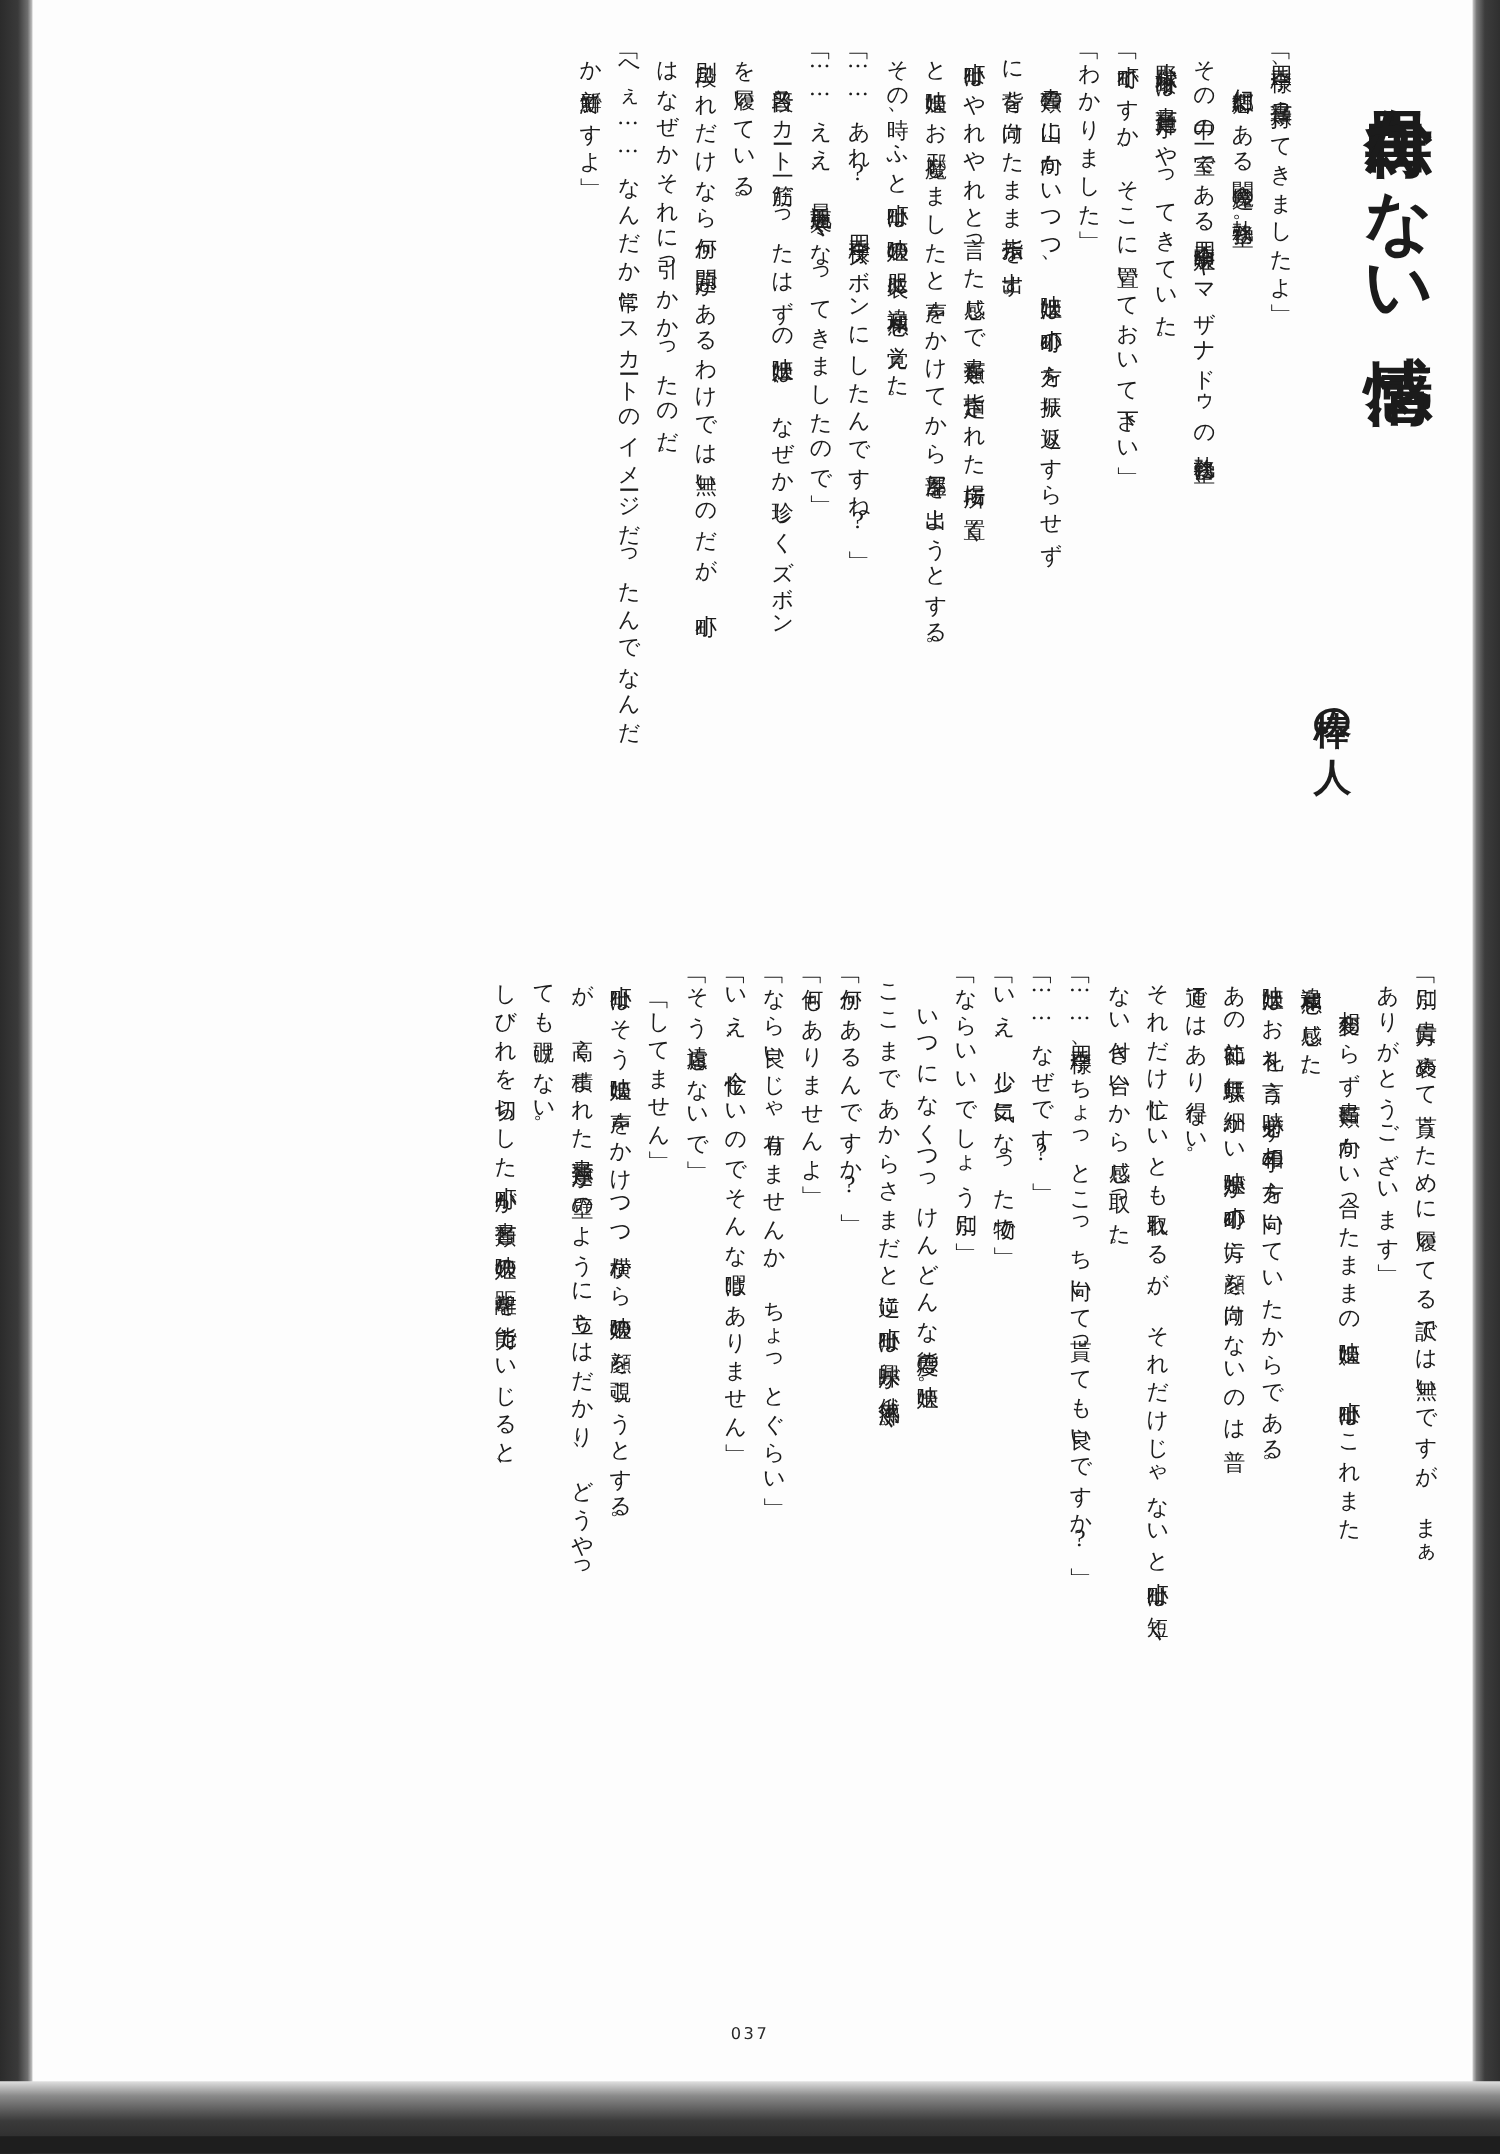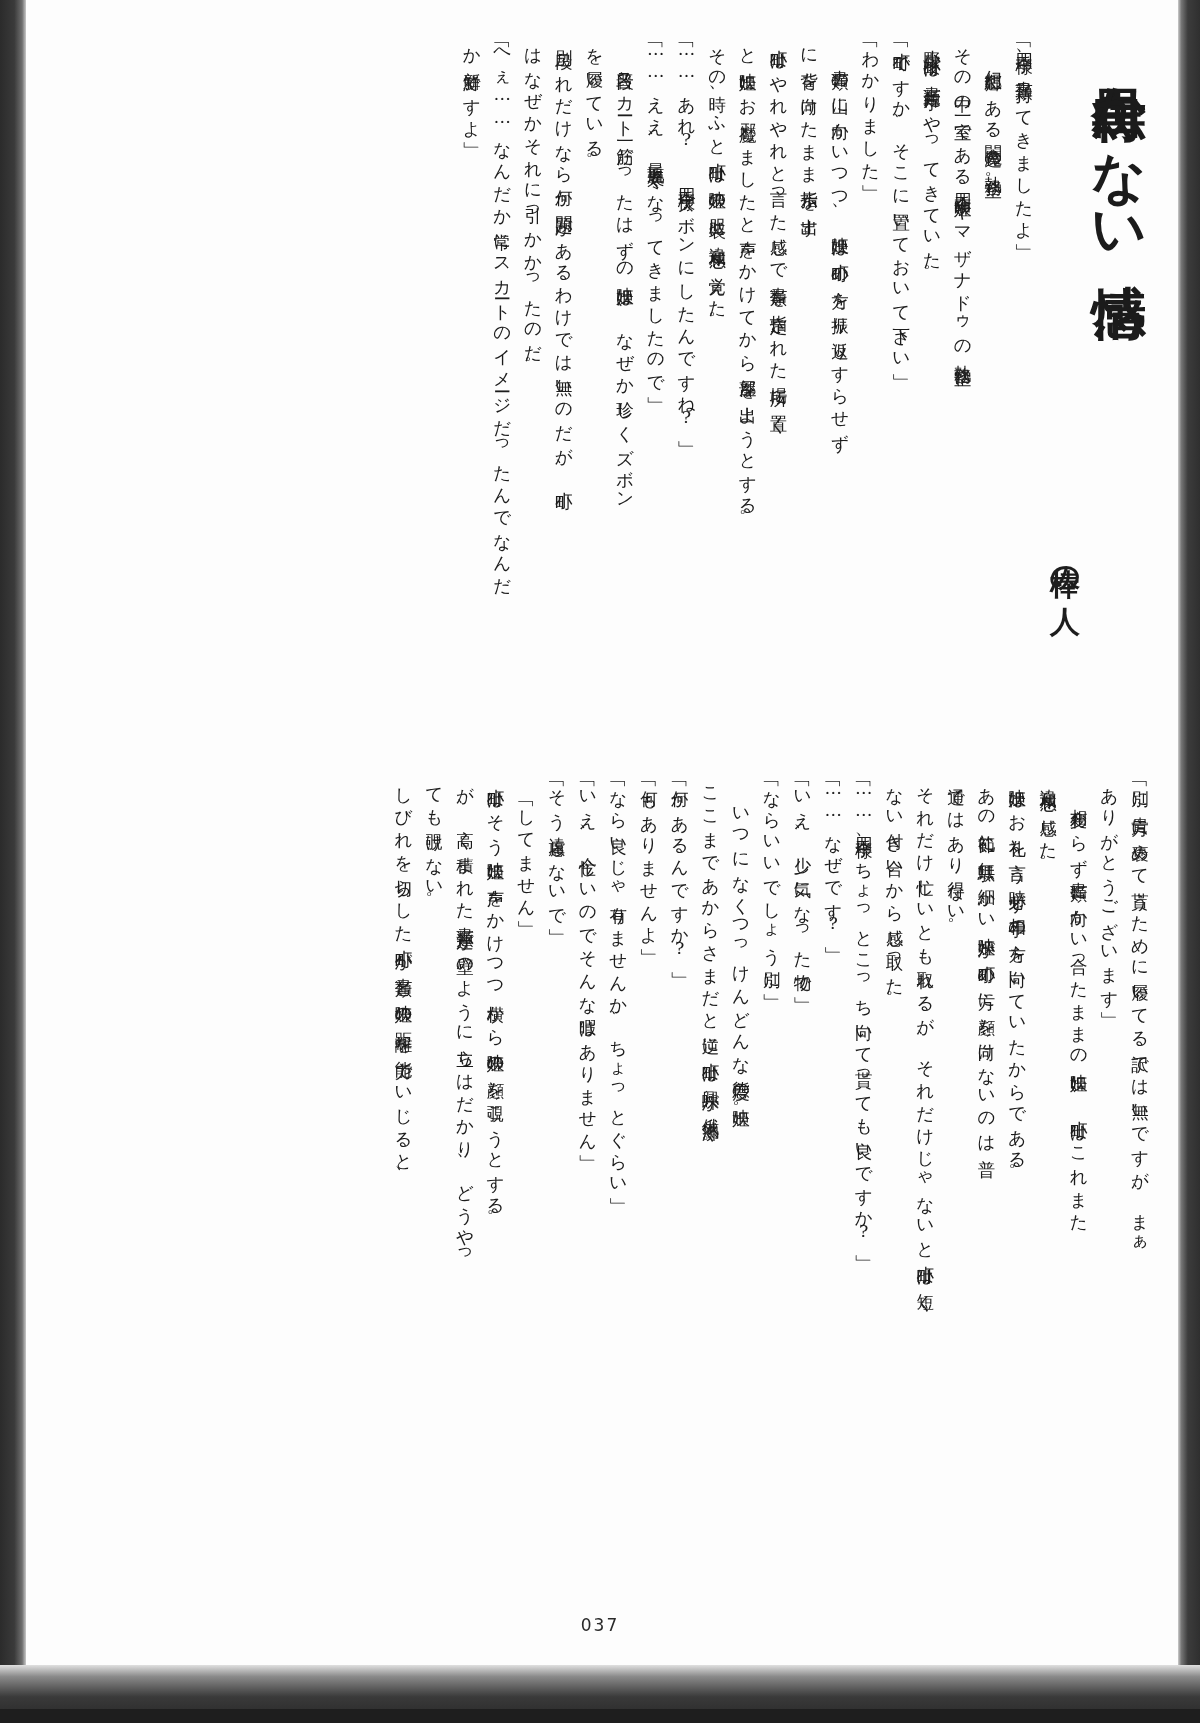--- a/index.html
+++ b/index.html
@@ -117,21 +117,21 @@
   .block-bottom .vline { height: 600px; }
 
   .indent1 { padding-top: 20px; }
 
   .page-number {
     position: absolute;
     left: 0;
     right: 0;
     bottom: 88px;
     text-align: center;
-    font-size: 17px;
+    font-size: 13px;
     letter-spacing: 2px;
     color: #2a2a2a;
     font-family: "DejaVu Sans", "Liberation Sans", sans-serif;
   }
 </style>
 </head>
 <body>
 
 <div class="page-frame">
   <div class="paper"></div>

